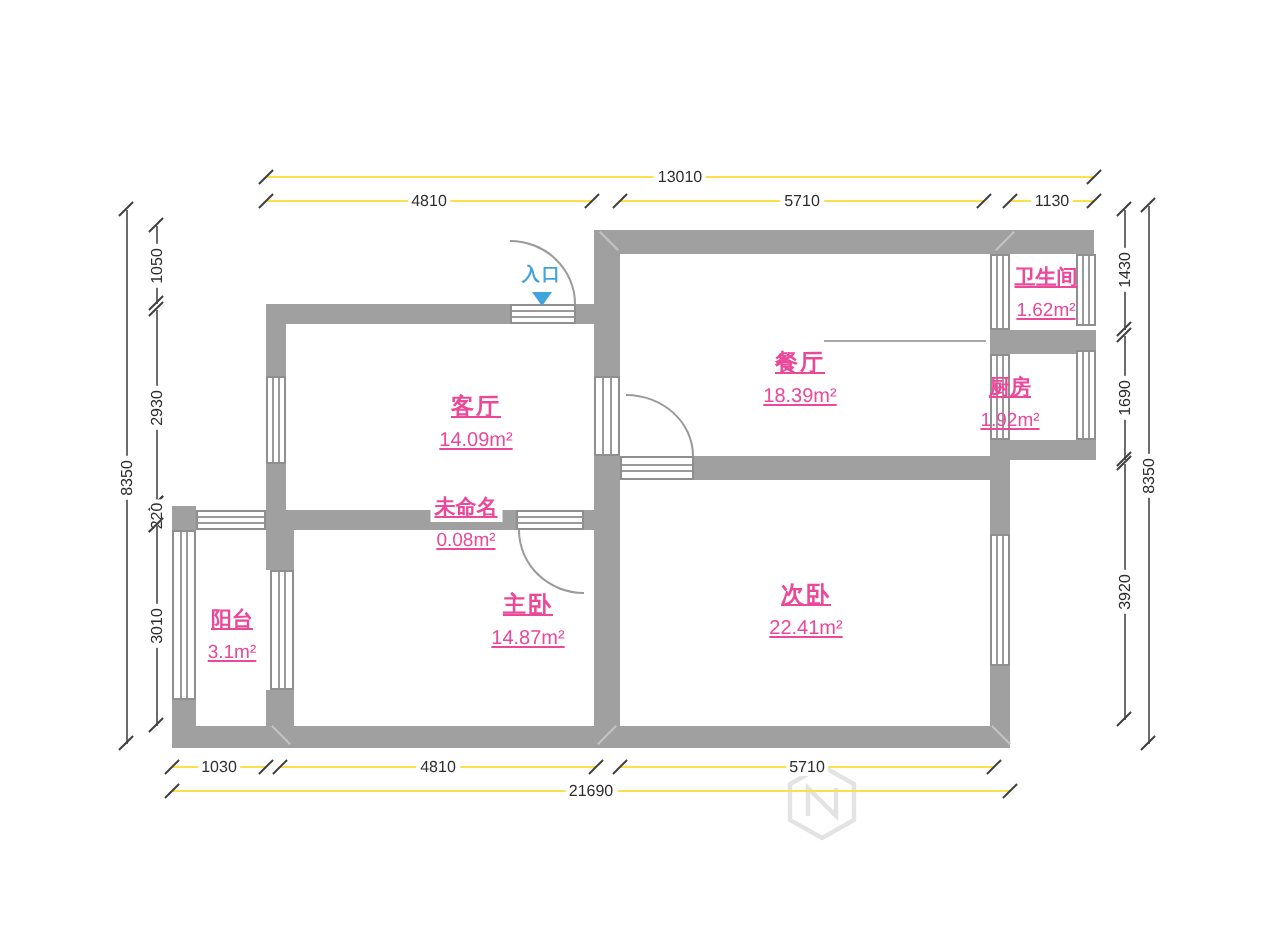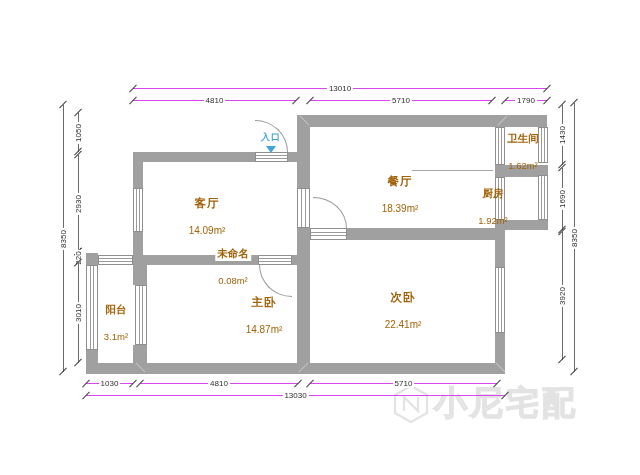--- a/index.html
+++ b/index.html
@@ -13,34 +13,34 @@
        background-repeat:no-repeat;}
   .win-v{background-image:linear-gradient(#9a9a9a,#9a9a9a),linear-gradient(#9a9a9a,#9a9a9a);
          background-size:1px 100%,1px 100%;background-position:32% 0,66% 0;}
   .win-h{background-image:linear-gradient(#9a9a9a,#9a9a9a),linear-gradient(#9a9a9a,#9a9a9a);
          background-size:100% 1px,100% 1px;background-position:0 32%,0 66%;}
   
   .arc{position:absolute;box-sizing:border-box;}
   .arc-tr{border-top:1px solid #9a9a9a;border-right:1px solid #9a9a9a;border-top-right-radius:100% 100%;}
   .arc-bl{border-bottom:1px solid #9a9a9a;border-left:1px solid #9a9a9a;border-bottom-left-radius:100% 100%;}
   
-  .room{position:absolute;transform:translateX(-50%);text-align:center;color:#a16207;z-index:6;}
+  .room{position:absolute;transform:translateX(-50%);text-align:center;color:#ec4899;z-index:6;text-decoration:underline;}
   .rname{font-size:11.5px;font-weight:bold;letter-spacing:1px;white-space:nowrap;}
-  .rarea{font-size:10px;margin-top:14px;white-space:nowrap;}
+  .rarea{font-size:10px;margin-top:4px;white-space:nowrap;}
   .room.small .rname{font-size:10.5px;letter-spacing:0;}
   .room.small .rarea{font-size:9.5px;}
   .room.onwall .rname{background:#fff;padding:0 2px;}
   
   .entrance{position:absolute;left:271px;top:131px;transform:translateX(-50%);text-align:center;z-index:7;}
   .ent-label{font-size:9px;font-weight:bold;letter-spacing:1px;font-family:Liberation Serif, serif;}
   .ent-arrow{width:0;height:0;margin:2px auto 0;border-left:5px solid transparent;
              border-right:5px solid transparent;border-top:7px solid;}
   
   .dim{position:absolute;z-index:5;}
-  .dh{height:1px;background:#d946ef;text-align:right;}
+  .dh{height:1px;background:#fde047;text-align:right;}
   .dv{width:1px;background:#6b6b6b;}
   .dim i{position:absolute;width:10px;height:1px;background:#3f3f3f;transform:rotate(-45deg);}
   .dh .t1{left:-5px;top:0;}
   .dh .t2{right:-5px;top:0;}
   .dv .t1{top:-1px;left:-5px;}
   .dv .t2{bottom:0;left:-5px;}
   .dlab{position:absolute;font-size:8px;color:#2e2e2e;background:#fff;padding:0 2px;
         white-space:nowrap;line-height:1;}
   .dh .dlab{left:50%;top:50%;transform:translate(-50%,-50%);}
   .dv .dlab{left:50%;top:50%;writing-mode:vertical-rl;transform:translate(-50%,-50%) rotate(180deg);padding:2px 0;}
@@ -99,33 +99,33 @@
   <div class="arc arc-tr" style="left:255px;top:120px;width:33px;height:32px"></div>
 
   <div class="win win-h" style="left:258px;top:255px;width:34px;height:10px"></div>
   <div class="arc arc-bl" style="left:259px;top:265px;width:33px;height:32px"></div>
 
   <div class="win win-h" style="left:310px;top:228px;width:37px;height:12px"></div>
   <div class="arc arc-tr" style="left:313px;top:197px;width:34px;height:31px"></div>
 
   <div class="leader" style="left:412px;top:170px;width:81px"></div>
 
-  <div class="room" style="left:207px;top:196px">
+  <div class="room" style="left:238px;top:196px">
     <div class="rname">客厅</div>
     <div class="rarea">14.09m²</div>
   </div>
   <div class="room" style="left:400px;top:174px">
     <div class="rname">餐厅</div>
     <div class="rarea">18.39m²</div>
   </div>
   <div class="room small" style="left:523px;top:132px">
     <div class="rname">卫生间</div>
     <div class="rarea">1.62m²</div>
   </div>
-  <div class="room small" style="left:493px;top:187px">
+  <div class="room small" style="left:505px;top:187px">
     <div class="rname">厨房</div>
     <div class="rarea">1.92m²</div>
   </div>
   <div class="room" style="left:403px;top:290px">
     <div class="rname">次卧</div>
     <div class="rarea">22.41m²</div>
   </div>
   <div class="room" style="left:264px;top:295px">
     <div class="rname">主卧</div>
     <div class="rarea">14.87m²</div>
@@ -142,62 +142,61 @@
   <div class="entrance">
     <div class="ent-label" style="color: rgb(63, 163, 220);">入口</div>
     <div class="ent-arrow" style="border-top-color: rgb(63, 163, 220);"></div>
   </div>
 
   <div class="watermark">
     <svg width="40" height="40" viewBox="0 0 40 40">
       <polygon points="20,2 36,11 36,29 20,38 4,29 4,11" fill="#fff" stroke="#e3e3e3" stroke-width="2.2"></polygon>
       <polyline points="13,27 13,13 27,27 27,13" fill="none" stroke="#e3e3e3" stroke-width="2.2"></polyline>
     </svg>
-    <span class="wm-text">小尼宅配</span>
   </div>
 
 <div class="dim dh" style="left: 133px; top: 88px; width: 414px;">
       <i class="t1"></i>
       <i class="t2"></i>
       <span class="dlab">13010</span>
     </div>
     <div class="dim dh" style="left: 133px; top: 100px; width: 163px;">
       <i class="t1"></i>
       <i class="t2"></i>
       <span class="dlab">4810</span>
     </div>
     <div class="dim dh" style="left: 310px; top: 100px; width: 182px;">
       <i class="t1"></i>
       <i class="t2"></i>
       <span class="dlab">5710</span>
     </div>
     <div class="dim dh" style="left: 505px; top: 100px; width: 42px;">
       <i class="t1"></i>
       <i class="t2"></i>
-      <span class="dlab">1790</span>
+      <span class="dlab">1130</span>
     </div>
     <div class="dim dh" style="left: 86px; top: 383px; width: 47px;">
       <i class="t1"></i>
       <i class="t2"></i>
       <span class="dlab">1030</span>
     </div>
     <div class="dim dh" style="left: 140px; top: 383px; width: 158px;">
       <i class="t1"></i>
       <i class="t2"></i>
       <span class="dlab">4810</span>
     </div>
     <div class="dim dh" style="left: 310px; top: 383px; width: 187px;">
       <i class="t1"></i>
       <i class="t2"></i>
       <span class="dlab">5710</span>
     </div>
     <div class="dim dh" style="left: 86px; top: 395px; width: 419px;">
       <i class="t1"></i>
       <i class="t2"></i>
-      <span class="dlab">13030</span>
+      <span class="dlab">21690</span>
     </div>
     <div class="dim dv" style="left: 63px; top: 105px; height: 267px;">
       <i class="t1"></i>
       <i class="t2"></i>
       <span class="dlab">8350</span>
     </div>
     <div class="dim dv" style="left: 78px; top: 113px; height: 39px;">
       <i class="t1"></i>
       <i class="t2"></i>
       <span class="dlab">1050</span>

